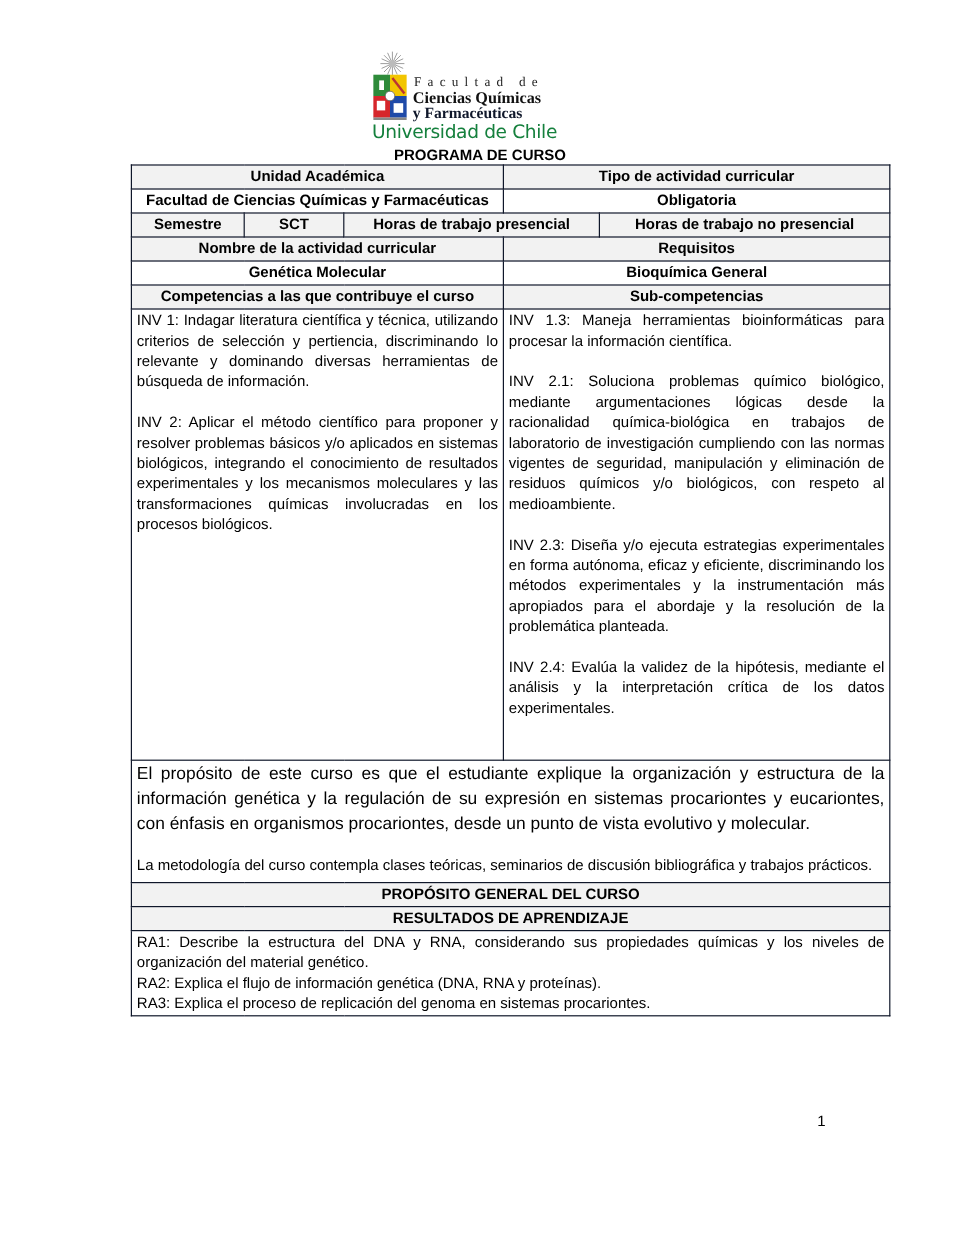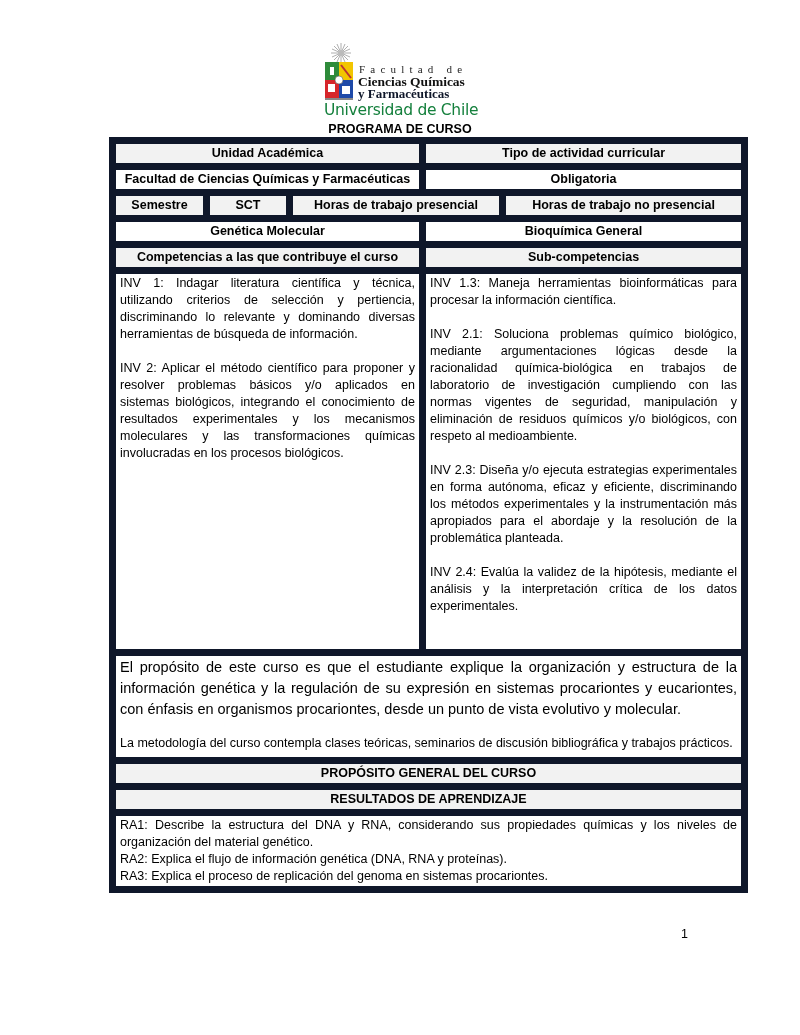--- a/index.html
+++ b/index.html
@@ -1,26 +1,26 @@
 <!DOCTYPE html>
 <html><head>
 <meta charset="utf-8">
 <style>
   html, body { margin: 0; padding: 0; background: #ffffff; }
   body { width: 800px; height: 1035px; position: relative; font-family: "Liberation Sans", "DejaVu Sans", sans-serif; color: #000; }
-  .logo { position: absolute; left: 322px; top: 42px; width: 160px; height: 80px; text-decoration: underline; }
+  .logo { position: absolute; left: 308px; top: 42px; width: 160px; height: 80px; text-decoration: underline; }
   .logo-shield { position: absolute; left: 3px; top: 20px; width: 28px; height: 40px; }
   .logo-star { position: absolute; left: 8px; top: 0; width: 22px; height: 22px; }
   .logo-text1 { position: absolute; left: 37px; top: 21px; font-size: 11px; letter-spacing: 5.2px; color: #222; font-family: "Liberation Serif", serif; }
   .logo-text2 { position: absolute; left: 36px; top: 33px; font-size: 13.5px; font-weight: bold; color: #111; font-family: "Liberation Serif", serif; line-height: 13px; }
   .logo-text3 { position: absolute; left: 36px; top: 45px; font-size: 13px; font-weight: bold; color: #0f172a; font-family: "Liberation Serif", serif; line-height: 13px; }
   .logo-text4 { position: absolute; left: 2px; top: 59px; font-size: 15.5px; color: #15803d; font-family: "DejaVu Sans", sans-serif; letter-spacing: -0.3px; }
   .doc-title { position: absolute; left: 0; width: 800px; top: 122px; text-align: center; font-size: 12.5px; font-weight: bold; }
   table.main { position: absolute; left: 109px; top: 137px; width: 632px; border-collapse: collapse; table-layout: fixed; font-size: 12.5px; }
-  table.main td { border: 7px solid #0f172a; padding: 1px 4px; line-height: 17px; vertical-align: top; }
+  table.main td { border: 1px solid #0f172a; padding: 1px 4px; line-height: 17px; vertical-align: top; }
   .hdr { background: #f2f2f2; font-weight: bold; text-align: center; }
   .val { text-align: center; font-weight: bold; }
   .just { text-align: justify; }
   .para { margin: 0 0 17px 0; }
   .para:last-child { margin-bottom: 2px; }
   .big { font-size: 14.5px; line-height: 21px; }
   .ra { margin: 0; }
   .page-num { position: absolute; left: 681px; top: 927px; font-size: 12.5px; }
 </style>
 </head>
@@ -77,20 +77,24 @@
     <td colspan="3" class="val">Facultad de Ciencias Químicas y Farmacéuticas</td>
     <td colspan="2" class="val">Obligatoria</td>
   </tr>
   <tr>
     <td class="hdr">Semestre</td>
     <td class="hdr">SCT</td>
     <td colspan="2" class="hdr">Horas de trabajo presencial</td>
     <td class="hdr">Horas de trabajo no presencial</td>
   </tr>
   <tr>
+    <td colspan="3" class="hdr">Nombre de la actividad curricular</td>
+    <td colspan="2" class="hdr">Requisitos</td>
+  </tr>
+  <tr>
     <td colspan="3" class="val">Genética Molecular</td>
     <td colspan="2" class="val">Bioquímica General</td>
   </tr>
   <tr>
     <td colspan="3" class="hdr">Competencias a las que contribuye el curso</td>
     <td colspan="2" class="hdr">Sub-competencias</td>
   </tr>
   <tr>
     <td colspan="3" class="just" style="height:373px;">
       <p class="para">INV 1: Indagar literatura científica y técnica, utilizando criterios de selección y pertiencia, discriminando lo relevante y dominando diversas herramientas de búsqueda de información.</p>

